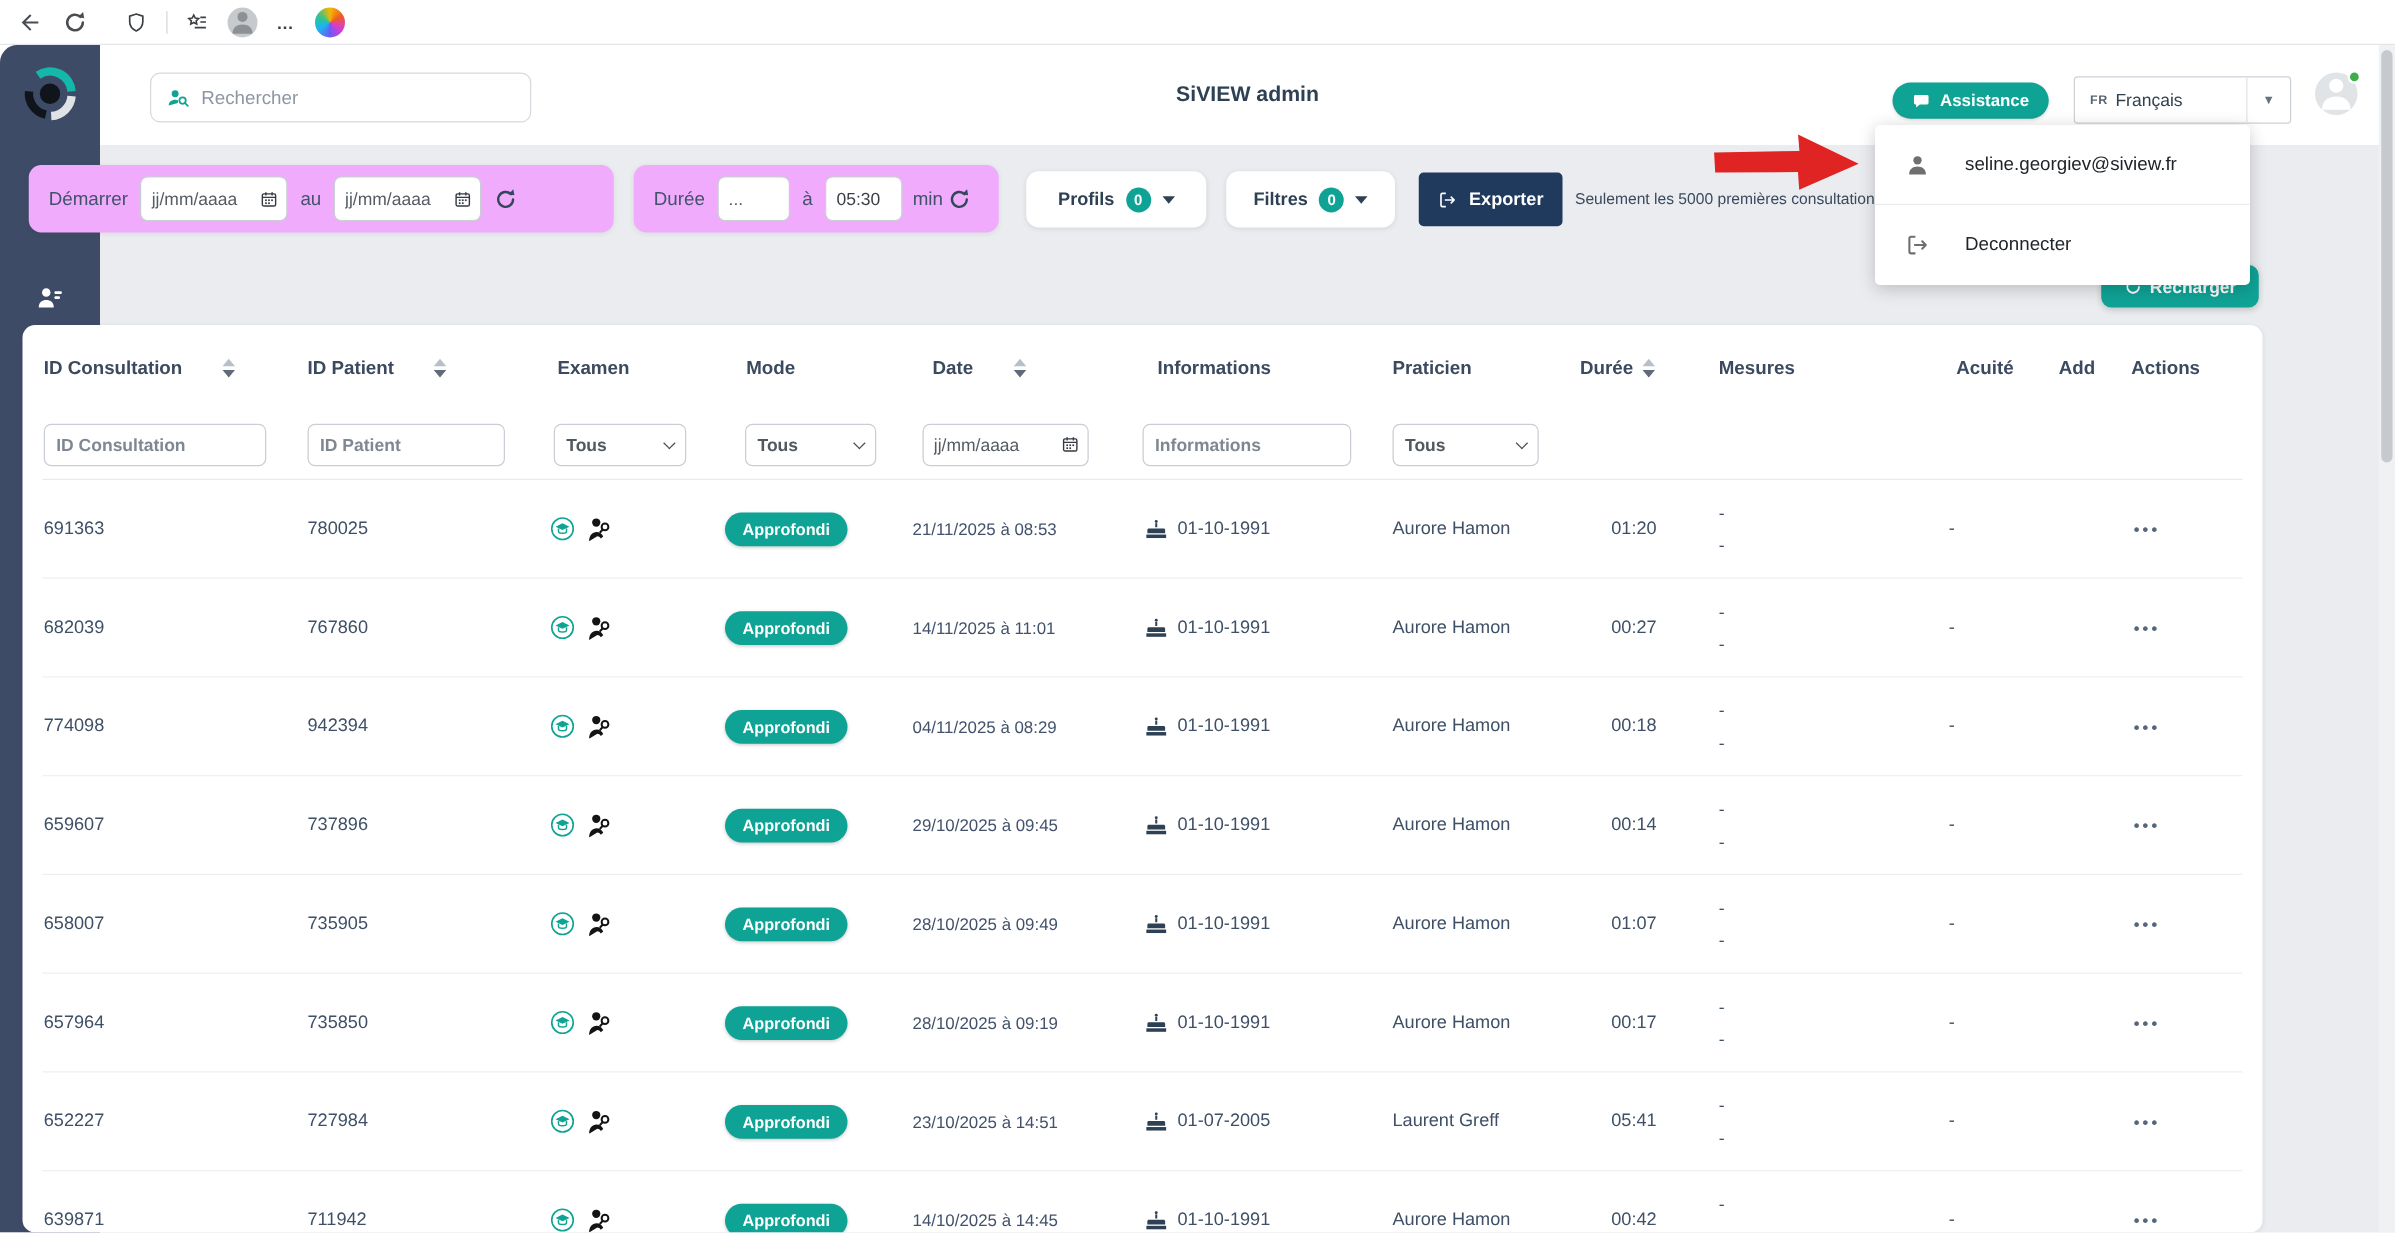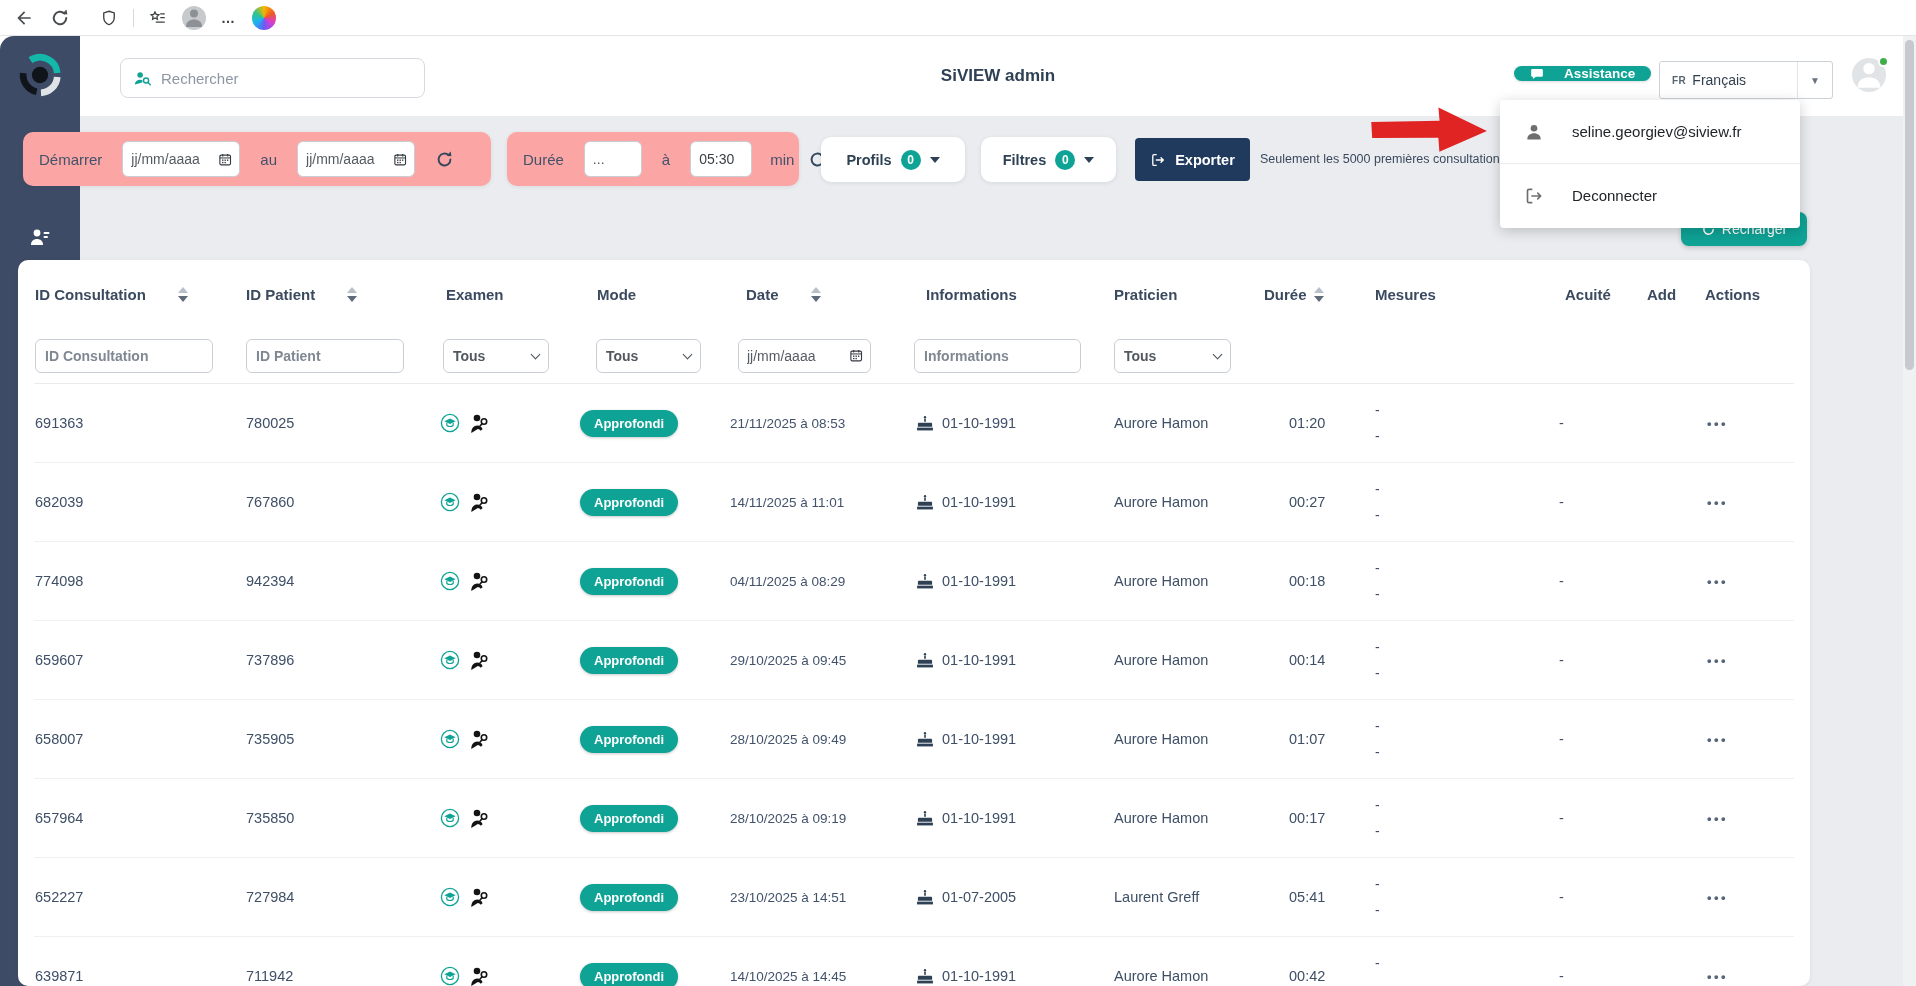--- a/index.html
+++ b/index.html
@@ -37,39 +37,39 @@
   
   .app-header { position:absolute; left:80px; top:0; width:1836px; height:80px; background:#fff; }
   .search-box { position:absolute; left:40px; top:22px; width:305px; height:40px; border:1px solid #d6dade;
     border-radius:8px; display:flex; align-items:center; padding:0 12px; background:#fff; }
   .search-box svg { width:19px; height:19px; color:#0fa396; margin-right:9px; }
   .search-box input { border:none; outline:none; font-size:15px; width:230px; color:#33475c;
     font-family:inherit; background:transparent; }
   .search-box input::placeholder { color:#8d97a3; }
   .page-title { position:absolute; left:50%; top:30px; transform:translateX(-50%); font-size:17px;
     font-weight:bold; color:#2e4154; }
-  .assist-btn { position:absolute; left:1434px; top:30px; height:15px; padding:0 16px; background:#0fa396;
-    border-radius:15px; display:flex; align-items:center; gap:20px; color:#fff; font-size:13.5px;
+  .assist-btn { position:absolute; left:1434px; top:30px; height:29px; padding:0 16px; background:#0fa396;
+    border-radius:15px; display:flex; align-items:center; gap:8px; color:#fff; font-size:13.5px;
     font-weight:bold; border:none; cursor:pointer; box-shadow:0 1px 3px rgba(0,0,0,.15); }
   .assist-btn svg { width:14px; height:14px; }
   .lang-box { position:absolute; left:1579px; top:25px; width:174px; height:38px; border:1px solid #cdd2d7;
     border-radius:3px; display:flex; align-items:center; background:#fff; cursor:pointer; }
   .lang-code { font-size:10px; font-weight:bold; color:#5a6570; margin:0 6px 0 12px; letter-spacing:.5px; }
   .lang-label { font-size:14px; color:#33404d; flex:1; }
   .lang-sep { width:1px; height:36px; background:#e1e4e7; }
   .lang-caret { width:34px; text-align:center; color:#6a737d; font-size:10px; }
   .hdr-avatar { position:absolute; left:1772px; top:22px; width:34px; height:34px; border-radius:50%;
     background:#e1e4e7; color:#fff; cursor:pointer; }
   .hdr-avatar svg { width:34px; height:34px; }
   .status-dot { position:absolute; left:1798px; top:20px; width:11px; height:11px; border-radius:50%;
     background:#3fae49; border:2px solid #fff; }
 
   
-  .fcard { position:absolute; background:#fca5a5; border-radius:10px; box-shadow:0 1px 4px rgba(40,50,60,.08);
-    display:flex; align-items:center; height:54px; top:96px; padding:0 16px; gap:20px; }
+  .fcard { position:absolute; background:#f0abfc; border-radius:10px; box-shadow:0 1px 4px rgba(40,50,60,.08);
+    display:flex; align-items:center; height:54px; top:96px; padding:0 16px; gap:10px; }
   .fcard-dates { left:23px; width:468px; }
   .fcard-duree { left:507px; width:292px; }
   .flabel { font-size:15px; color:#41526a; }
   .finput { height:36px; border:1px solid #c9ced4; border-radius:6px; font-size:14px; color:#3a3f45;
     padding:0 8px; font-family:inherit; outline:none; background:#fff; }
   .finput::placeholder { color:#555b62; }
   .date-wrap { position:relative; display:flex; align-items:center; }
   .date-wrap .finput { width:118px; padding-right:16px; }
   .date-wrap svg { position:absolute; right:7px; width:15px; height:15px; color:#34393f; pointer-events:none; }
   .w-small { width:58px; }
@@ -84,21 +84,21 @@
     font-weight:bold; display:flex; align-items:center; justify-content:center; }
   .caret-dn { width:0; height:0; border-left:5px solid transparent; border-right:5px solid transparent;
     border-top:6px solid #2e4154; }
   .export-btn { position:absolute; left:1135px; top:102px; width:115px; height:43px; background:#1f3a5c;
     border:none; border-radius:4px; color:#fff; font-size:14.5px; font-weight:bold; display:flex;
     align-items:center; justify-content:center; gap:9px; cursor:pointer; font-family:inherit; }
   .export-btn svg { width:16px; height:16px; }
   .export-note { position:absolute; left:1260px; top:116px; width:330px; font-size:12.5px; color:#3a4a5e;
     white-space:nowrap; overflow:hidden; }
   .reload-btn { position:absolute; left:1681px; top:176px; width:126px; height:34px; background:#0fa396;
-    border:none; border-radius:8px; color:#fff; font-size:14px; font-weight:normal; display:flex;
+    border:none; border-radius:8px; color:#fff; font-size:14px; font-weight:bold; display:flex;
     align-items:center; justify-content:center; gap:6px; cursor:pointer; font-family:inherit;
     box-shadow:0 2px 5px rgba(0,0,0,.18); z-index:5; }
   .reload-btn svg { width:15px; height:15px; }
 
   
   .user-menu { position:absolute; left:1500px; top:64px; width:300px; height:128px; background:#fff;
     border-radius:4px; box-shadow:0 3px 14px rgba(0,0,0,.20); z-index:10; }
   .menu-item { height:63px; display:flex; align-items:center; padding-left:24px; gap:28px; cursor:pointer; }
   .menu-item svg { width:20px; height:20px; color:#6f6f6f; flex:0 0 auto; }
   .menu-item span { font-size:15px; color:#212529; }

